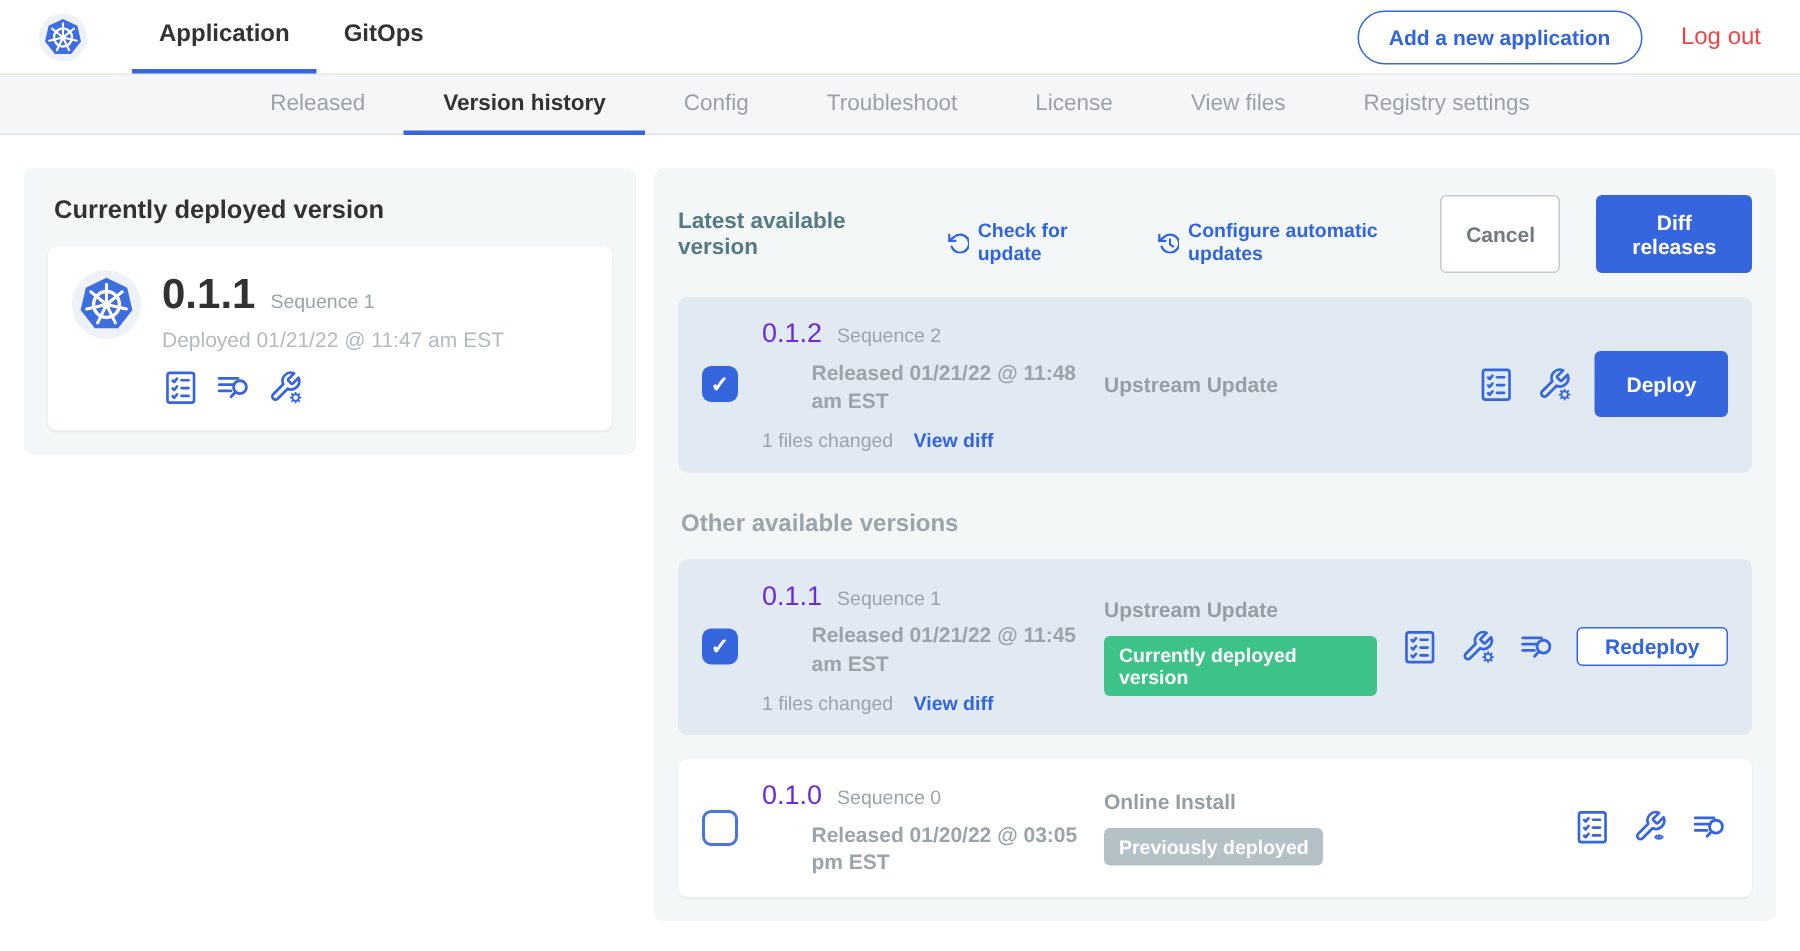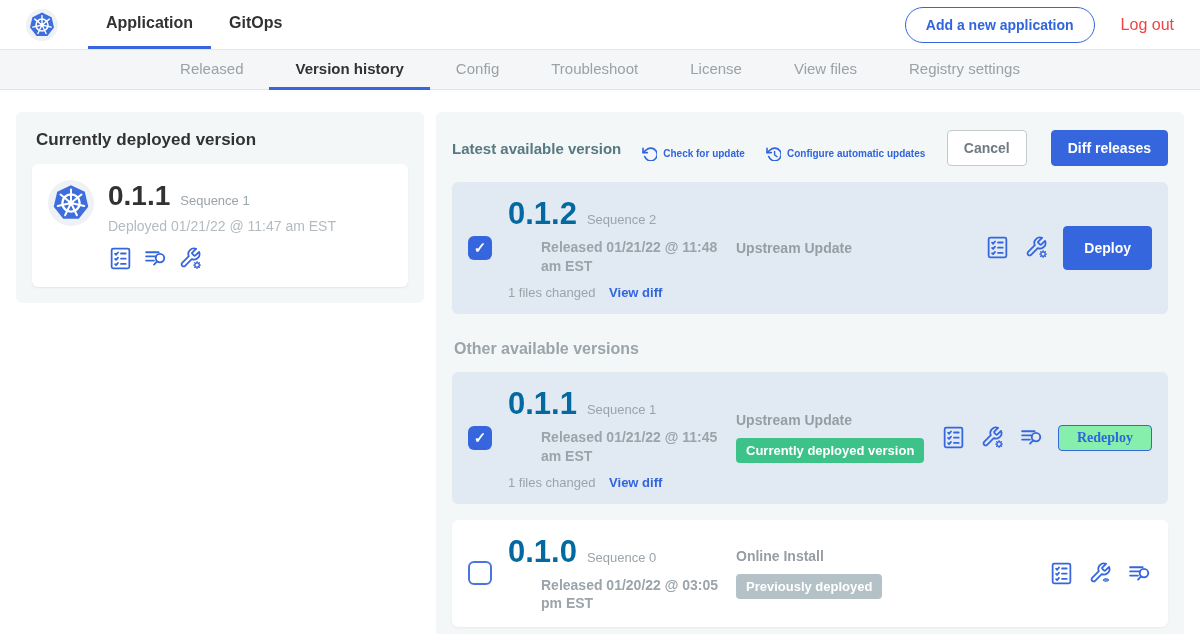--- a/index.html
+++ b/index.html
@@ -34,38 +34,38 @@
   .left-panel { width:408px; }
   .right-panel { flex:1; }
 
   
   .panel-title { font-size:17px; font-weight:700; color:#323232; margin:2px 4px 14px; }
   .deployed-card { background:#fff; border-radius:6px; box-shadow:0 1px 2px rgba(0,0,0,.07);
     padding:16px; display:flex; gap:14px; }
   .deployed-card .logo { width:46px; height:46px; flex:none; }
   .ver-line { display:flex; align-items:baseline; gap:10px; }
   .ver-big { font-size:28px; font-weight:700; color:#323232; }
-  .ver-num { font-size:31px; font-weight:700; color:#0369a1; }
+  .ver-num { font-size:18px; font-weight:400; color:#6d28d9; }
   .seq { font-size:13px; color:#9aa4aa; }
   .deployed-date { font-size:14px; color:#b3bbc0; margin-top:6px; }
   .icon-row { display:flex; align-items:center; gap:10px; margin-top:12px; }
   .icon-row svg, .row-actions svg { width:25px; height:25px; cursor:pointer; }
 
   
   .avail-header { display:flex; align-items:center; margin:2px 0 16px; }
   .avail-title { font-size:15px; font-weight:700; color:#577981; }
   .link-action { display:inline-flex; align-items:center; gap:6px; margin-left:20px;
-    font-size:10px; font-weight:700; color:#3065dd; cursor:pointer;margin-top:10px; }
+    font-size:13px; font-weight:700; color:#3065dd; cursor:pointer;margin-top:10px; }
   .link-action svg { width:16px; height:16px; }
   .header-buttons { margin-left:auto; display:flex; gap:24px; }
   .btn { font-family:inherit; font-size:14px; font-weight:700; border-radius:4px;
     cursor:pointer; padding:9px 16px; }
   .btn-muted { background:#fff; border:1px solid #c6cacd; color:#717a80; }
   .btn-primary { background:#3666dd; border:1px solid #3666dd; color:#fff; }
-  .btn-outline { background:#86efac; border:1px solid #3666dd; color:#3065dd; padding:4px 18px;font-family:Liberation Serif, serif; }
+  .btn-outline { background:#ffffff; border:1px solid #3666dd; color:#3065dd; padding:4px 18px; }
 
   .version-row { border-radius:6px; padding:14px 16px; display:flex; align-items:center;
     gap:16px; }
   .version-row.selected { background:#e1eaf2; }
   .version-row.plain { background:#fff; box-shadow:0 1px 2px rgba(0,0,0,.05); }
   .checkbox { width:24px; height:24px; border-radius:6px; flex:none; cursor:pointer; }
   .checkbox.checked { background:#3666dd; color:#fff; display:flex; align-items:center;
     justify-content:center; font-size:15px; font-weight:700; }
   .checkbox.unchecked { background:#fff; border:2px solid #4a74de; }
   .version-col { width:212px; flex:none; }

